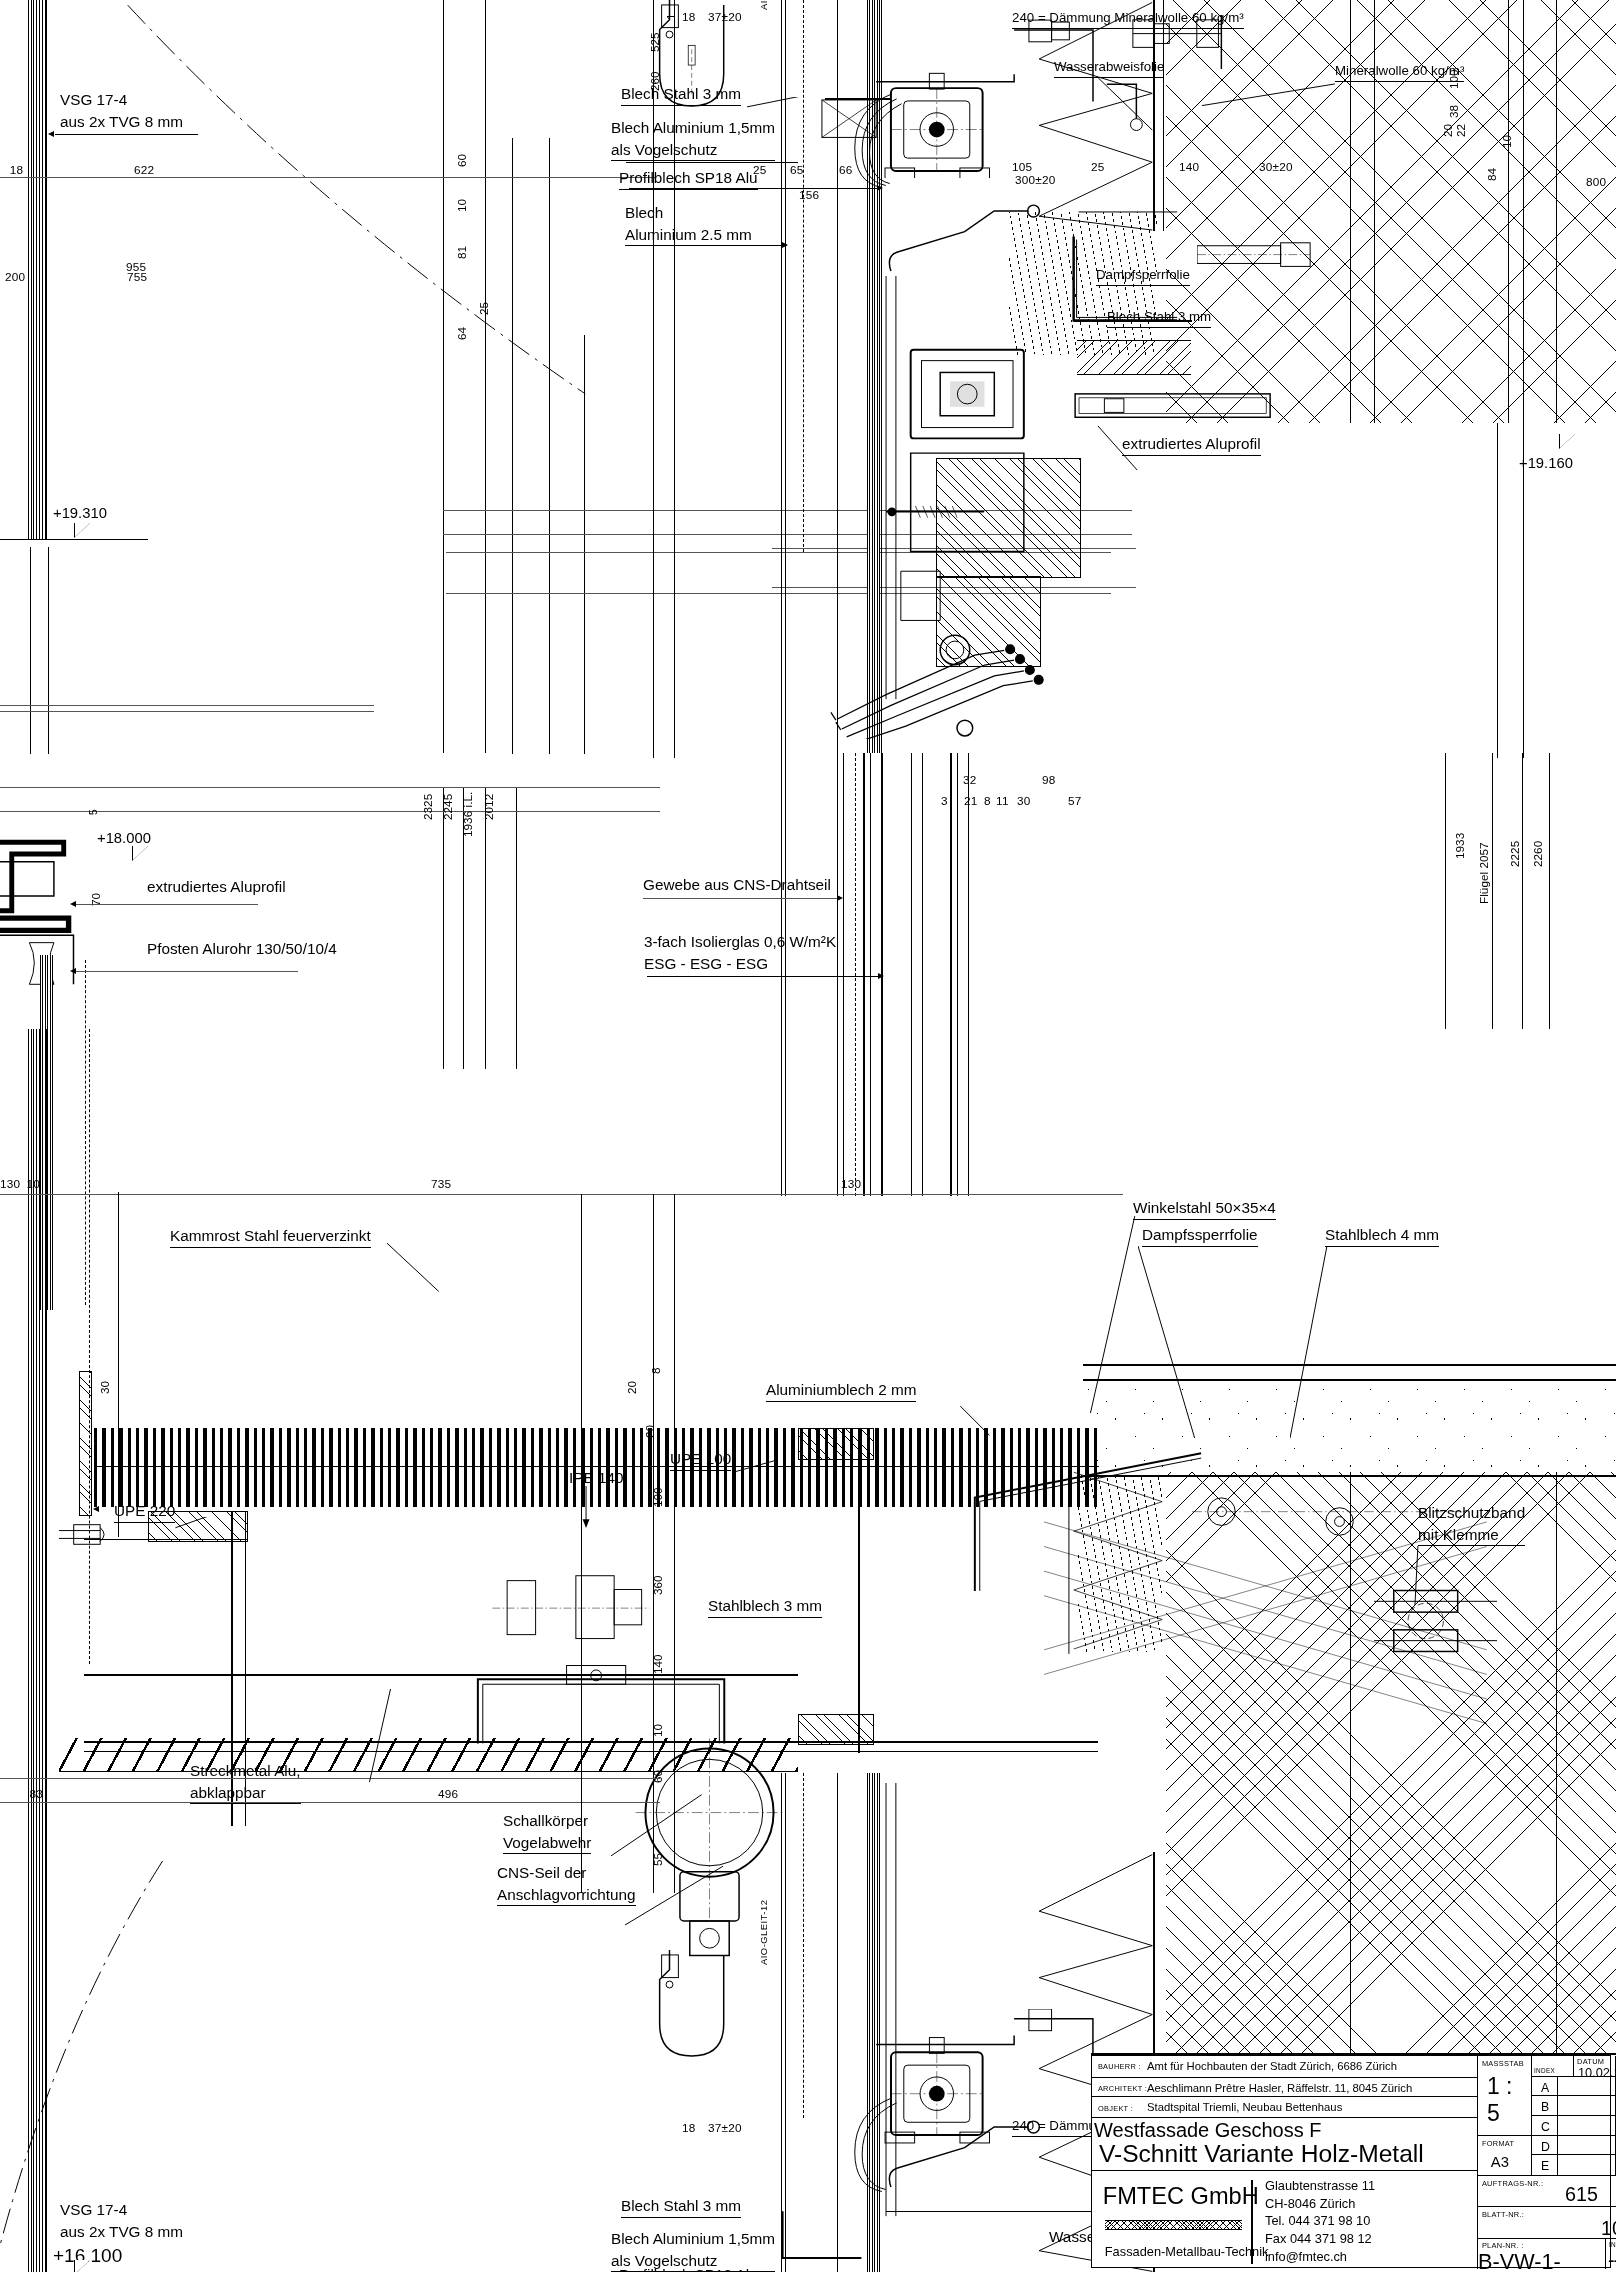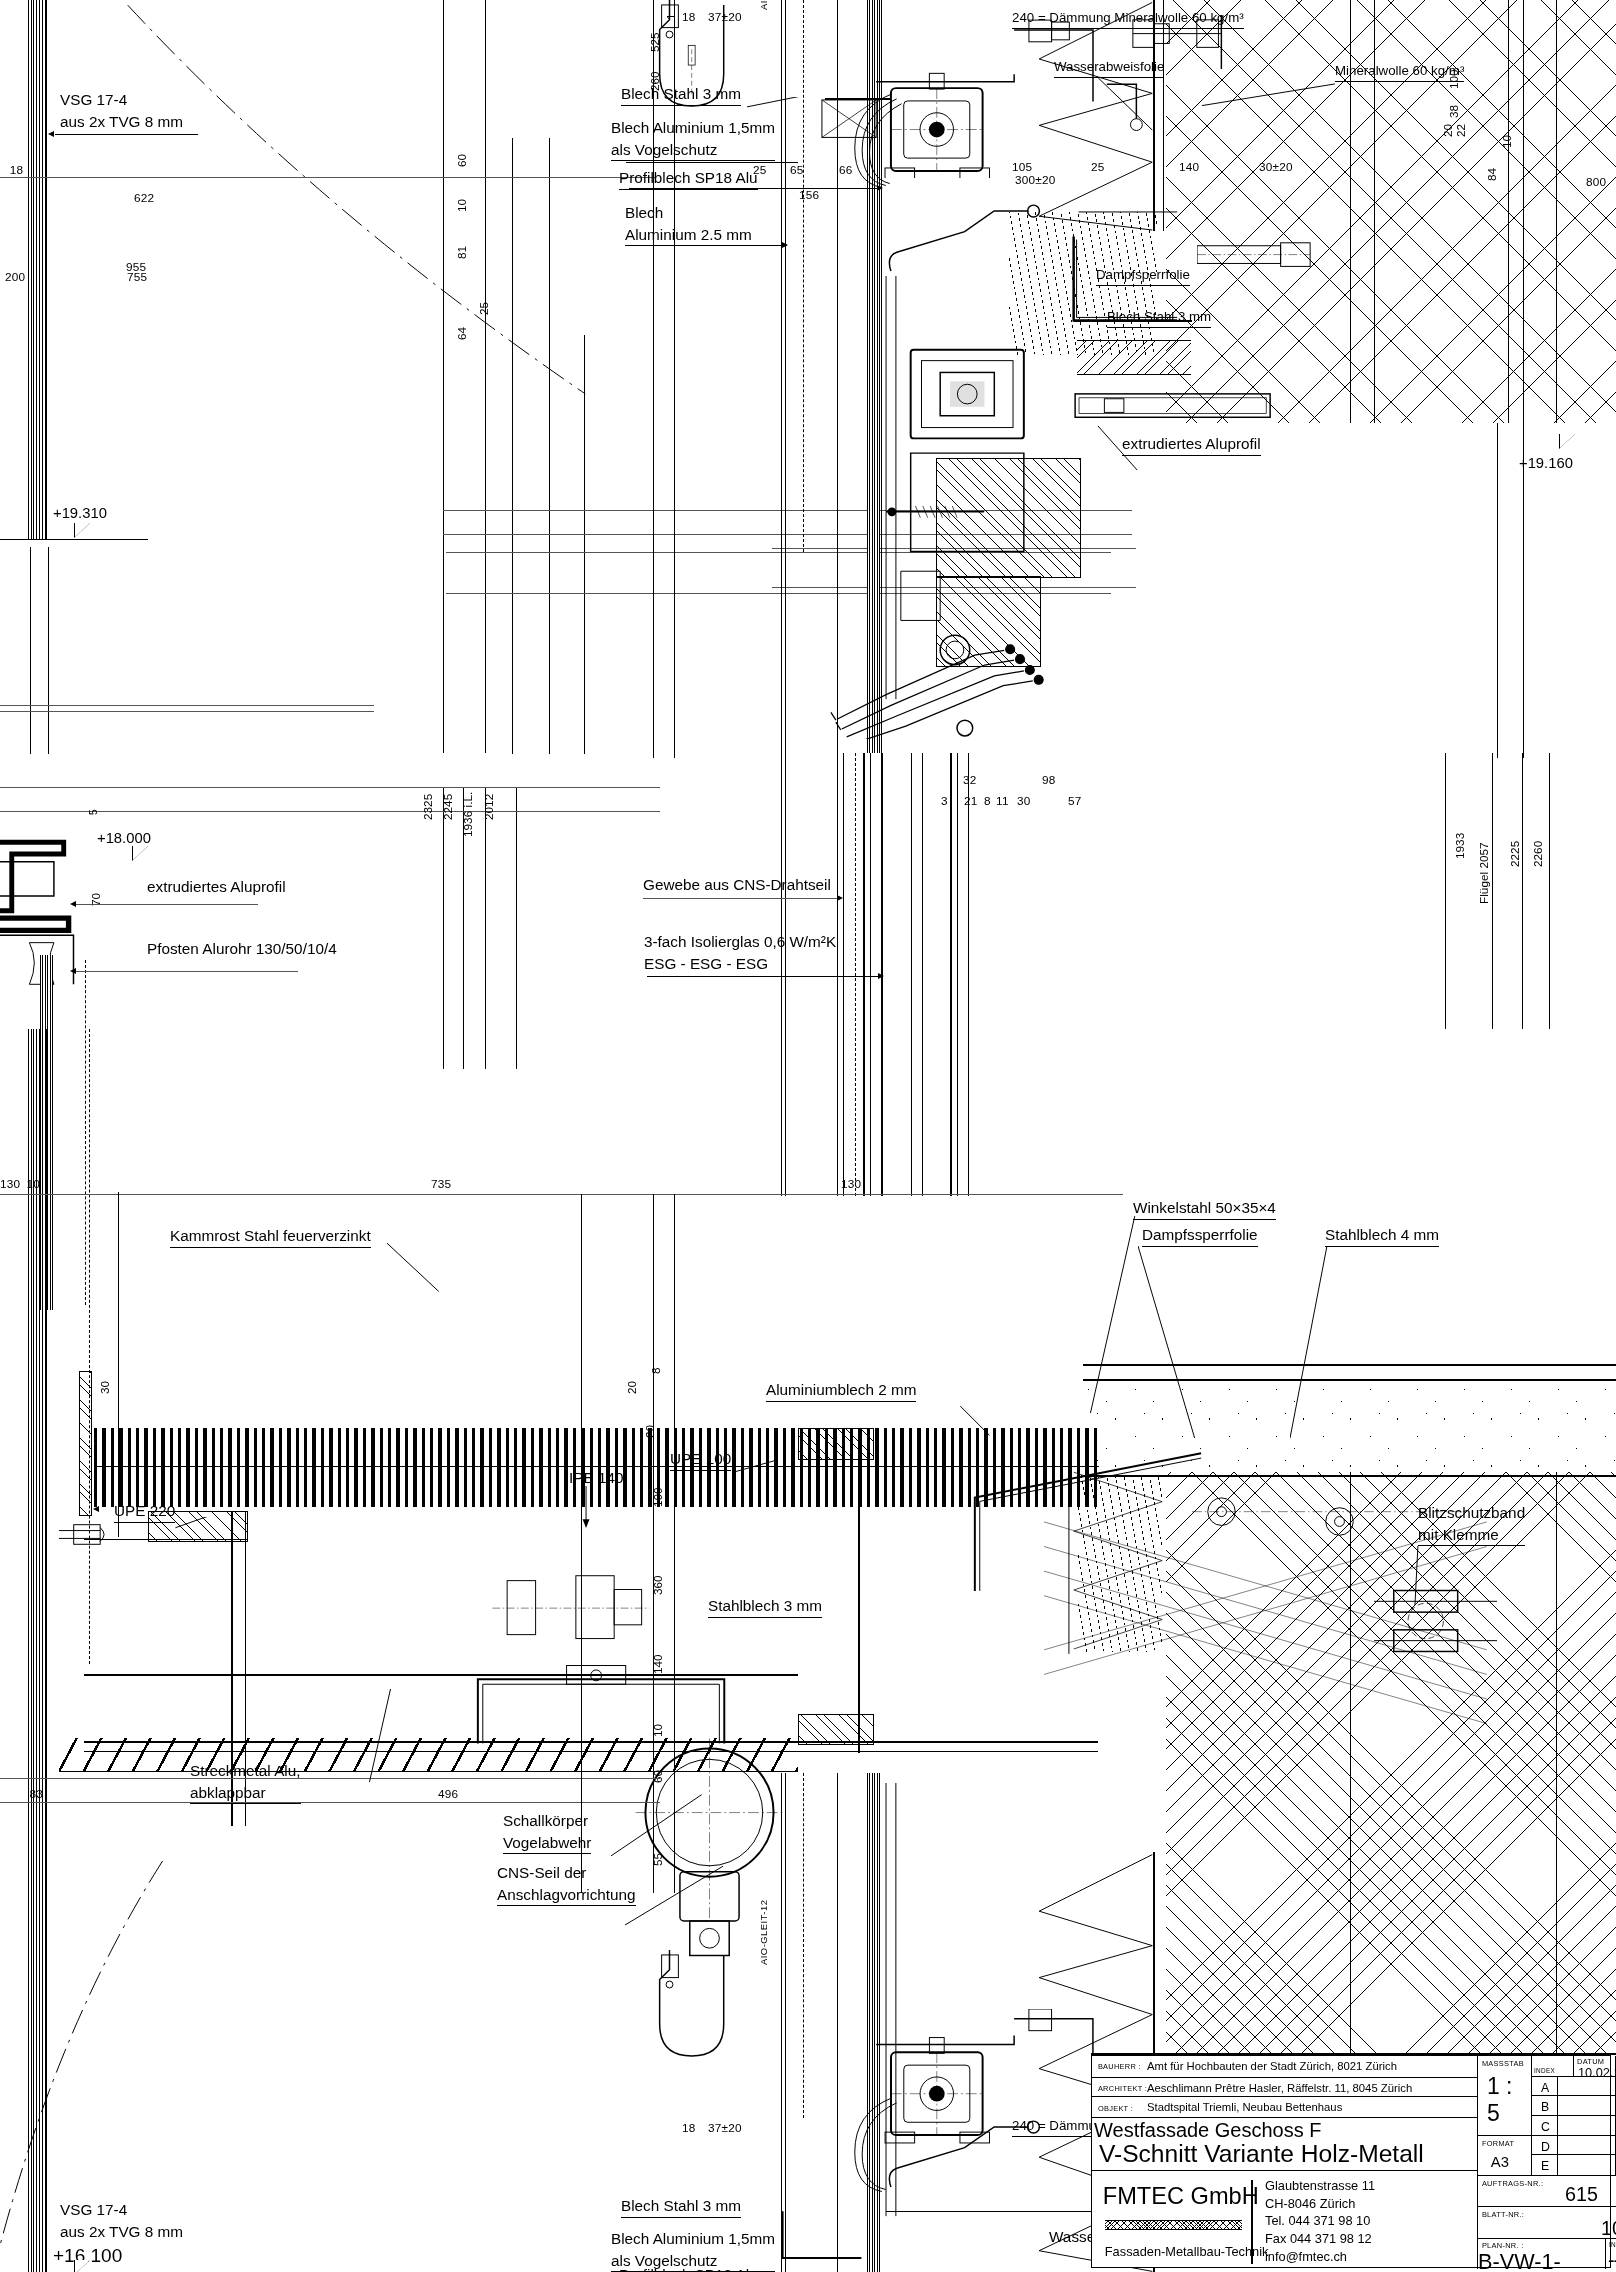--- a/index.html
+++ b/index.html
@@ -437,21 +437,21 @@
 
   <div class="dimv" style="left:664px;top:19.7px;">1</div>
   <div class="dimv" style="left:648px;top:52px;">525</div>
   <div class="dimv" style="left:648px;top:91px;">260</div>
   <div class="dimv" style="left:455px;top:167px;">60</div>
   <div class="dimv" style="left:455px;top:212px;">10</div>
   <div class="dimv" style="left:455px;top:259px;">81</div>
   <div class="dimv" style="left:455px;top:340px;">64</div>
   <div class="dimv" style="left:477px;top:315px;">25</div>
 
-  <div class="dim" style="left:134px;top:163px;margin-top:28px;">622</div>
+  <div class="dim" style="left:134px;top:163px;">622</div>
   <div class="dim" style="left:9.8px;top:163px;">18</div>
 
   <div class="dim" style="left:753px;top:163px;">25</div>
   <div class="dim" style="left:790px;top:163px;">65</div>
   <div class="dim" style="left:839px;top:163px;">66</div>
   <div class="dim" style="left:799px;top:188px;">156</div>
 
   <div class="dim" style="left:1012px;top:160px;">105</div>
   <div class="dim" style="left:1091px;top:160px;">25</div>
   <div class="dim" style="left:1179px;top:160px;">140</div>
@@ -682,21 +682,21 @@
   <div class="note" style="left:53px;top:2243px;font-size:19px;">+16.100</div>
   <div class="lvlbox" style="left:74px;top:2260px;width:34px;height:16.7px;">
     <div class="a"></div>
       <div class="b"></div>
   </div>
 
   <div id="tb">
 
     <div class="cell" style="left:0;top:0;width:385px;height:20.7px;">
       <span class="tbk" style="position:absolute;left:5.9px;top:6.4px;">BAUHERR :</span>
-      <span class="tbv" style="position:absolute;left:55px;top:4.4px;">Amt für Hochbauten der Stadt Zürich, 8021 Zürich</span>
+      <span class="tbv" style="position:absolute;left:55px;top:4.4px;">Amt für Hochbauten der Stadt Zürich, 6686 Zürich</span>
     </div>
     <div class="cell bt" style="left:0;top:20.7px;width:385px;height:19.7px;">
       <span class="tbk" style="position:absolute;left:5.9px;top:6.4px;">ARCHITEKT :</span>
       <span class="tbv" style="position:absolute;left:55px;top:3.9px;">Aeschlimann Prêtre Hasler, Räffelstr. 11, 8045 Zürich</span>
     </div>
     <div class="cell bt" style="left:0;top:40px;width:385px;height:20.7px;">
       <span class="tbk" style="position:absolute;left:5.9px;top:6.9px;">OBJEKT :</span>
       <span class="tbv" style="position:absolute;left:55px;top:4.4px;">Stadtspital Triemli, Neubau Bettenhaus</span>
     </div>
     <div class="cell bt" style="left:0;top:61px;width:385px;height:53px;">

